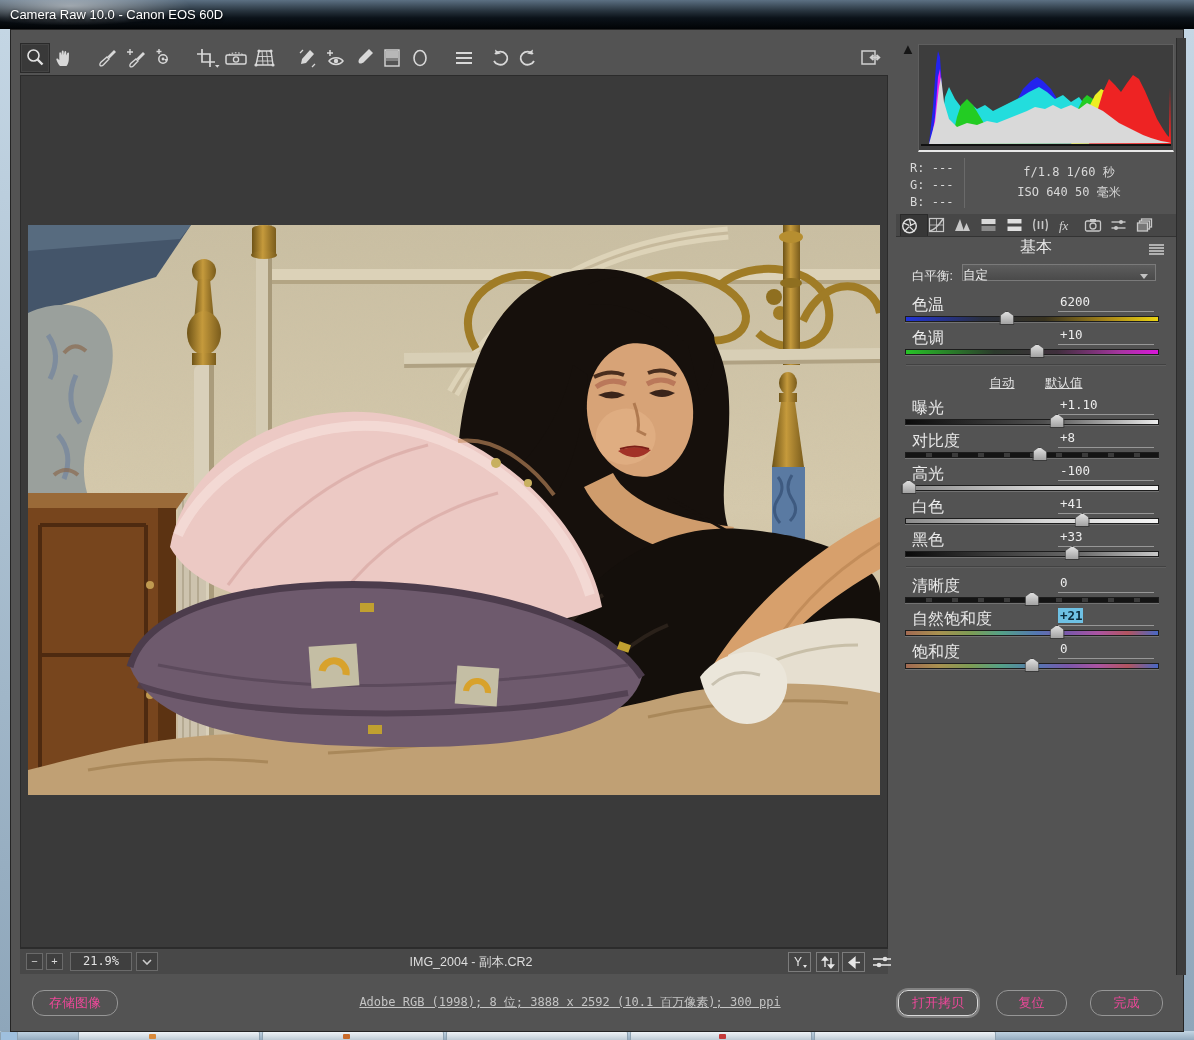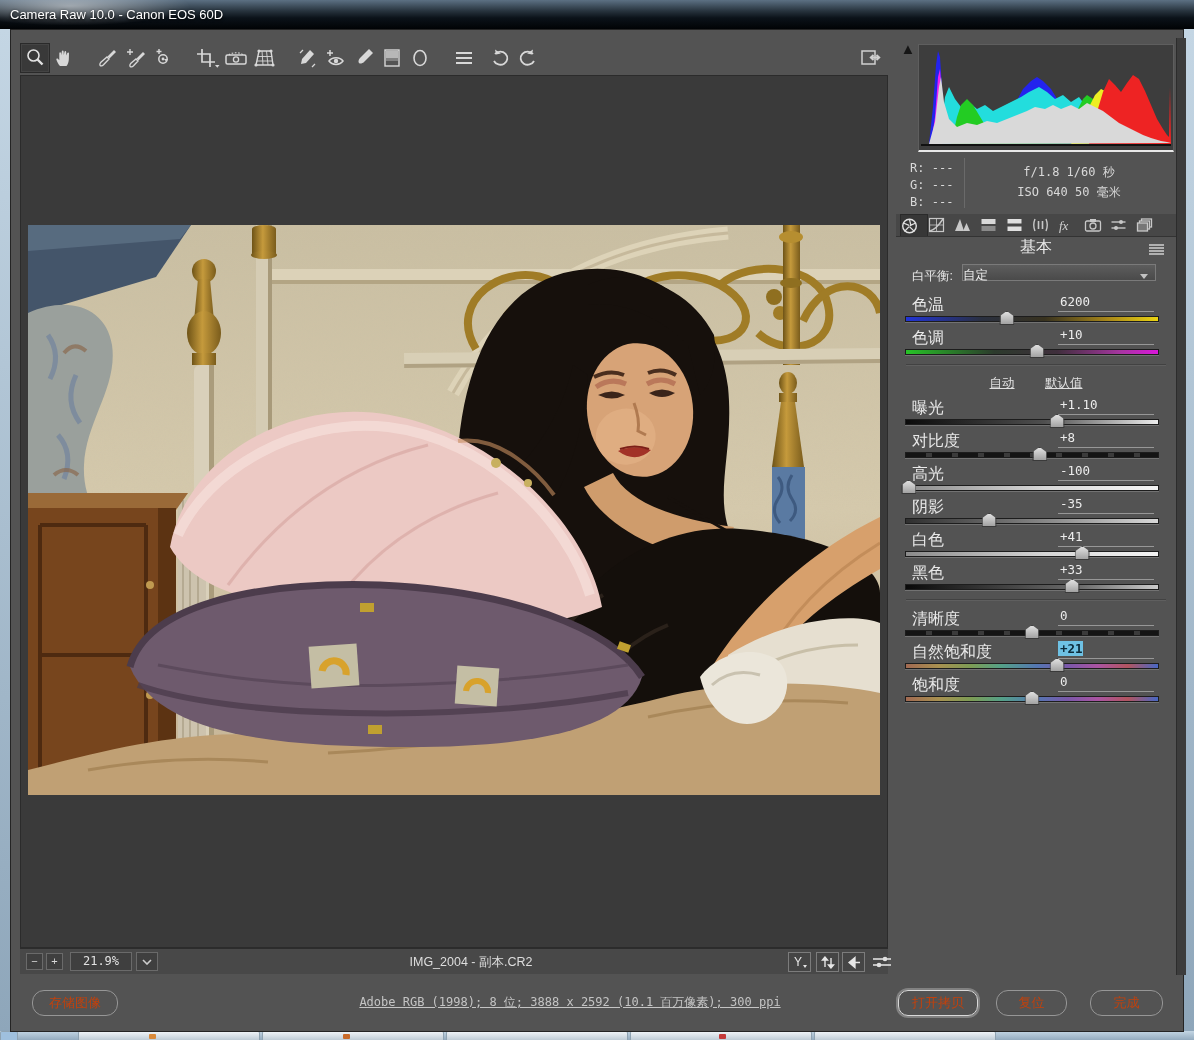--- a/index.html
+++ b/index.html
@@ -93,21 +93,21 @@
   .track-light{background:linear-gradient(90deg,#8b8b8b,#d6d6d6 55%,#f4f4f4 100%);}
   .track-mid{background:linear-gradient(90deg,#2f2f2f,#8f8f8f 60%,#d8d8d8 100%);}
   .track-blacks{background:linear-gradient(90deg,#0a0a0a,#6d6d6d 70%,#cacaca 100%);}
   .track-rainbow{background:linear-gradient(90deg,#a26a52 0%,#a89150 13%,#7c9c55 26%,#54a088 38%,#5476b2 52%,#7a58aa 64%,#aa54a2 76%,#b25560 88%,#4868c4 100%);}
   .divider{height:1px;background:#424242;border-bottom:1px solid #5f5f5f;margin:4px 10px 7px 10px;}
   .autorow{position:relative;height:24px;text-align:center;}
   .autorow a{color:#e0e0e0;font-size:12.5px;text-decoration:underline;margin:0 13px;}
   .scrolltrack{position:absolute;left:1176px;top:38px;width:9px;height:937px;background:#3c3c3c;border-left:1px solid #2c2c2c;}
   
   .footer-btn{position:absolute;height:26px;border:1px solid #969696;border-radius:12px;
-    background:transparent;color:#c2410c;font-size:13px;text-align:center;box-sizing:border-box;
+    background:transparent;color:#ec4899;font-size:13px;text-align:center;box-sizing:border-box;
     font-family:"Liberation Sans","DejaVu Sans",sans-serif;}
   .footer-btn.focused{box-shadow:0 0 0 2px rgba(235,235,235,.30);border-color:#d8d8d8;}
   .workflow{position:absolute;left:320px;top:994px;width:500px;text-align:center;
     color:#c4c4c4;font-family:"DejaVu Sans Mono","Liberation Sans",monospace;font-size:12px;
     text-decoration:underline;}
 </style>
 </head>
 <body>
 <div id="app">
 
@@ -575,27 +575,20 @@
           </div>
     </div>
     <div class="slider-row">
       <div class="slabel">高光</div>
       <div class="sval"><span class="vtxt">-100</span></div>
       <div class="track track-light">
             <div class="thumb" style="left: 1%;"></div>
           </div>
     </div>
     <div class="slider-row">
-      <div class="slabel">阴影</div>
-      <div class="sval"><span class="vtxt">-35</span></div>
-      <div class="track track-mid">
-            <div class="thumb" style="left: 33%;"></div>
-          </div>
-    </div>
-    <div class="slider-row">
       <div class="slabel">白色</div>
       <div class="sval"><span class="vtxt">+41</span></div>
       <div class="track track-light">
             <div class="thumb" style="left: 70%;"></div>
           </div>
     </div>
     <div class="slider-row">
       <div class="slabel">黑色</div>
       <div class="sval"><span class="vtxt">+33</span></div>
       <div class="track track-blacks">

